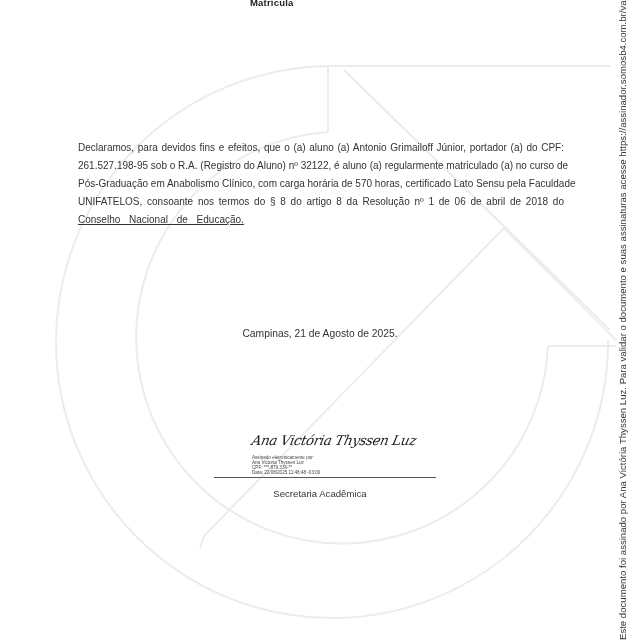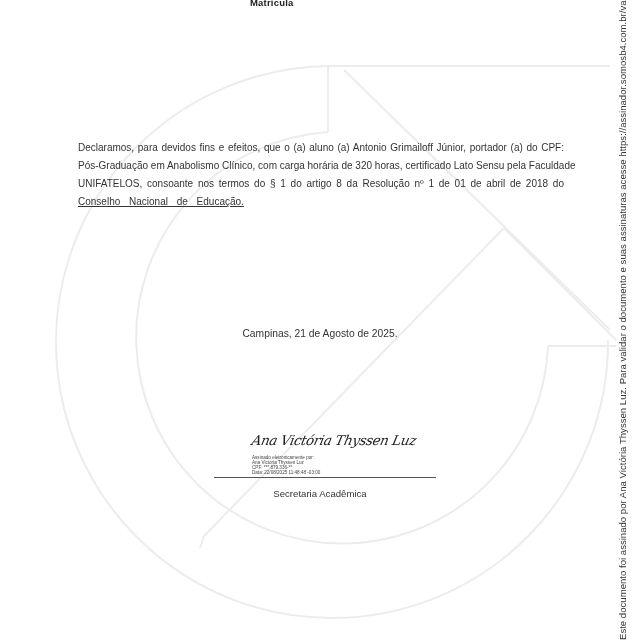--- a/index.html
+++ b/index.html
@@ -135,22 +135,23 @@
     <path d="M 504 228 L 616 340"></path>
     <path d="M 548 346 L 616 346"></path>
     <path d="M 204 536 L 200 548"></path>
   </g>
 </svg>
 
 <div class="header-title">Matrícula</div>
 
 <div class="body-text">
   <span class="line">Declaramos, para devidos fins e efeitos, que o (a) aluno (a) Antonio Grimailoff Júnior, portador (a) do CPF:</span>
-  <span class="line">Pós-Graduação em Anabolismo Clínico, com carga horária de 320 horas, certificado Lato Sensu pela Faculdade</span>
-  <span class="line">UNIFATELOS, consoante nos termos do § 1 do artigo 8 da Resolução nº 1  de  01  de  abril  de  2018  do</span>
+  <span class="line">261.527.198-95 sob o R.A. (Registro do Aluno) nº 32122, é aluno (a) regularmente matriculado (a) no curso de</span>
+  <span class="line">Pós-Graduação em Anabolismo Clínico, com carga horária de 570 horas, certificado Lato Sensu pela Faculdade</span>
+  <span class="line">UNIFATELOS, consoante nos termos do § 8 do artigo 8 da Resolução nº 1  de  06  de  abril  de  2018  do</span>
   <span class="line last">Conselho Nacional de Educação.</span>
 </div>
 
 <div class="place-date">Campinas, 21 de Agosto de 2025.</div>
 
 <div class="signature-block">
   <div class="signature-script">Ana Victória Thyssen Luz</div>
   <div class="e-sign-info">
     <div>Assinado eletronicamente por:</div>
     <div>Ana Victoria Thyssen Luz</div>

